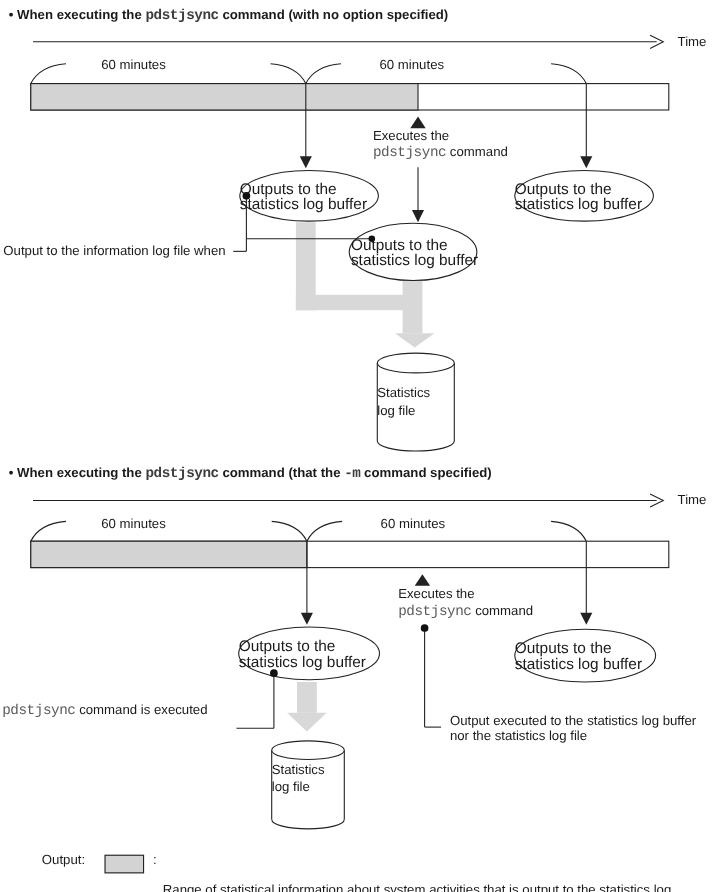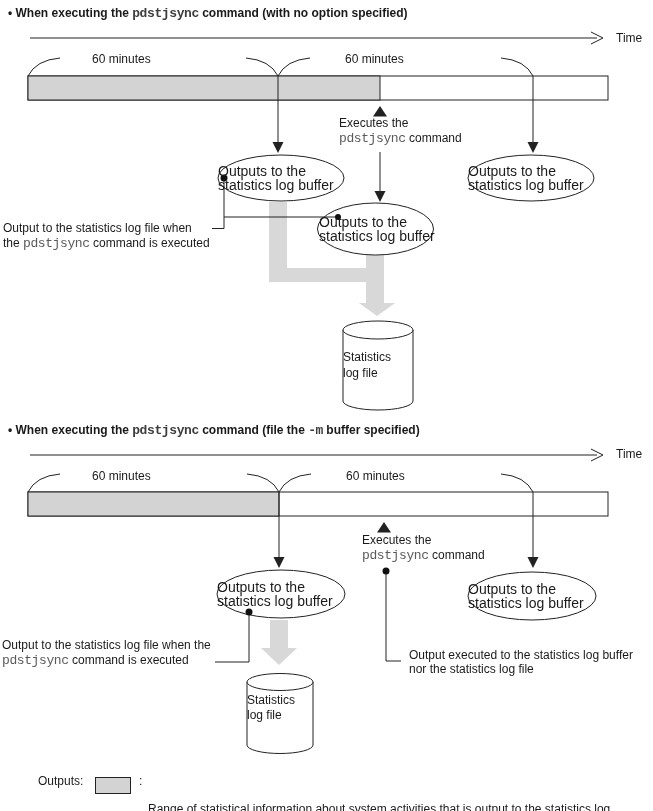--- a/index.html
+++ b/index.html
@@ -147,59 +147,57 @@
   </div>
   <div class="t c lh14 fs11" style="left:319px;top:215px;width:117px;">
     <div>Outputs to the</div>
     <div>statistics log buffer</div>
   </div>
   <div class="t c lh14 fs11" style="left:468px;top:164px;width:126px;">
     <div>Outputs to the</div>
     <div>statistics log buffer</div>
   </div>
   <div class="t" style="left:3px;top:221px;">
-    <div>Output to the statistics log file when</div>
-    <div><span>the </span><span class="mono">pdstjsync</span><span> command is executed</span></div>
+    <div>Output to the information log file when</div>
   </div>
   <div class="t c lh16" style="left:343px;top:349px;width:70px;">
     <div>Statistics</div>
     <div>log file</div>
   </div>
 
   <div class="t b" style="left:8px;top:423px;">
-    <span>• When executing the </span><span class="mono b">pdstjsync</span><span> command (file the </span><span class="mono b">-m</span><span> buffer specified)</span>
+    <span>• When executing the </span><span class="mono b">pdstjsync</span><span> command (that the </span><span class="mono b">-m</span><span> command specified)</span>
   </div>
   <div class="t" style="left:616px;top:447px;">Time</div>
   <div class="t c" style="left:92px;top:469px;width:120px;">60 minutes</div>
   <div class="t c" style="left:346px;top:469px;width:120px;">60 minutes</div>
   <div class="t" style="left:362px;top:533px;">
     <div>Executes the</div>
     <div><span class="mono">pdstjsync</span><span> command</span></div>
   </div>
   <div class="t c lh14 fs11" style="left:217px;top:580px;width:128px;">
     <div>Outputs to the</div>
     <div>statistics log buffer</div>
   </div>
   <div class="t c lh14 fs11" style="left:468px;top:582px;width:128px;">
     <div>Outputs to the</div>
     <div>statistics log buffer</div>
   </div>
   <div class="t" style="left:2px;top:638px;">
-    <div>Output to the statistics log file when the</div>
     <div><span class="mono">pdstjsync</span><span> command is executed</span></div>
   </div>
   <div class="t lh14" style="left:409px;top:648px;">
     <div>Output executed to the statistics log buffer</div>
     <div>nor the statistics log file</div>
   </div>
   <div class="t c" style="left:247px;top:693px;width:66px;">
     <div>Statistics</div>
     <div>log file</div>
   </div>
 
-  <div class="t" style="left:38px;top:774px;">Outputs:</div>
+  <div class="t" style="left:38px;top:774px;">Output:</div>
   <div class="legend-box"></div>
   <div class="t" style="left:139px;top:774px;">:</div>
   <div class="t" style="left:148px;top:802px;">
     <div>Range of statistical information about system activities that is output to the statistics log</div>
   </div>
 
 </div>
 
 </body></html>

